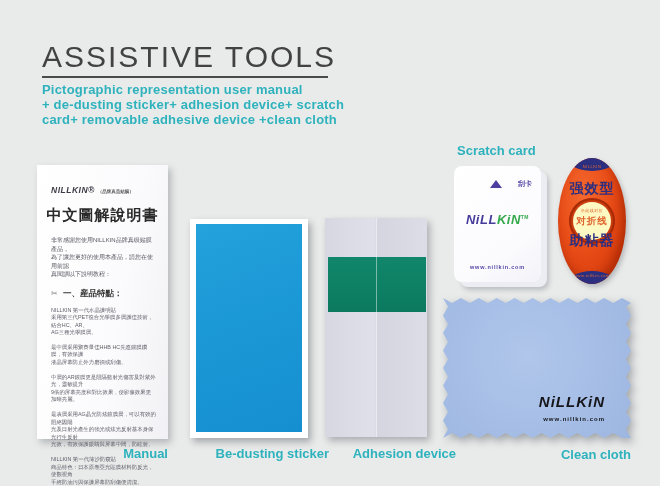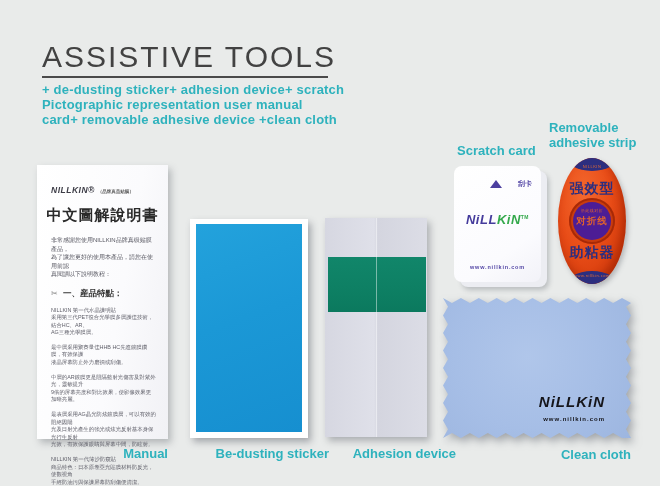--- a/index.html
+++ b/index.html
@@ -72,26 +72,26 @@
               border-radius:50%;background:#2c2e7f;}
   .strip-cres.top{top:-17px;}
   .strip-cres.bottom{bottom:-17px;}
   .strip-arc-text{position:absolute;left:0;right:0;text-align:center;font-size:4px;
                   color:#e06a35;letter-spacing:.5px;white-space:nowrap;}
   .strip-arc-text.top{top:6px;}
   .strip-arc-text.bottom{bottom:6px;}
   .strip-txt{position:absolute;left:0;right:0;text-align:center;font-weight:700;
              color:#2c2e7f;font-size:14px;letter-spacing:1px;white-space:nowrap;}
   .strip-txt.top{top:22px;}
-  .strip-txt.bottom{bottom:22px;}
+  .strip-txt.bottom{bottom:34px;}
   .strip-ring{position:absolute;left:50%;top:50%;transform:translate(-50%,-50%);
               width:46px;height:46px;border-radius:50%;background:#c93c0e;
               box-shadow:inset 0 0 0 2px rgba(140,25,0,.55);}
   .strip-disc{position:absolute;left:4px;top:4px;right:4px;bottom:4px;border-radius:50%;
-              background:#4c1d95;text-align:center;}
+              background:#fef9c3;text-align:center;}
   .disc-arc{margin-top:6px;font-size:4px;color:#e0622d;letter-spacing:.5px;white-space:nowrap;}
   .disc-main{margin-top:2px;font-size:9.5px;font-weight:700;color:#e0622d;letter-spacing:1px;}
 
   
   .cloth-wrap{position:absolute;left:443px;top:298px;width:188px;height:140px;
               filter:drop-shadow(3px 4px 4px rgba(90,95,105,.5));}
   .cloth{position:absolute;inset:0;
          background:radial-gradient(circle at 45% 42%,#b0c6ea 0%,#a6bee6 55%,#9db6e0 100%);}
   .cloth-logo{position:absolute;right:26px;bottom:28px;font-size:15px;font-style:italic;
               font-weight:700;letter-spacing:1px;color:#15151a;}
@@ -99,22 +99,22 @@
               letter-spacing:1px;color:#15151a;}
 </style>
 </head>
 <body>
 
 <div id="stage">
 
   <div class="title">ASSISTIVE TOOLS</div>
   <div class="underline"></div>
   <div class="subtitle">
+    <div>Pictographic representation user manual</div>
     <div>+ de-dusting sticker+ adhesion device+ scratch</div>
-    <div>Pictographic representation user manual</div>
     <div>card+ removable adhesive device +clean cloth</div>
   </div>
 
   <div class="manual">
     <div class="m-brand">
       <span>NILLKIN®</span>
       <span class="m-brand-suffix">（品牌真品贴膜）</span>
     </div>
     <div class="m-title">中文圖解說明書</div>
     <div class="m-intro">非常感謝您使用NILLKIN品牌真级贴膜產品，
@@ -178,18 +178,14 @@
       <div class="cloth-logo">NiLLKiN</div>
       <div class="cloth-site">www.nillkin.com</div>
     </div>
   </div>
 
   <div class="item-label" style="left:37px;top:446px;width:131px;">Manual</div>
   <div class="item-label" style="left:296px;top:446px;width:160px;">Adhesion device</div>
   <div class="item-label" style="left:169px;top:446px;width:160px;">Be-dusting sticker</div>
   <div class="item-label" style="left:443px;top:447px;width:188px;">Clean cloth</div>
   <div class="item-label" style="left:457px;top:143px;text-align:left;">Scratch card</div>
-  <div class="item-label" style="left:549px;top:120px;text-align:left;line-height:15px;">
-    <div>Removable</div>
-    <div>adhesive strip</div>
-  </div>
 
 </div>
 
 </body></html>

